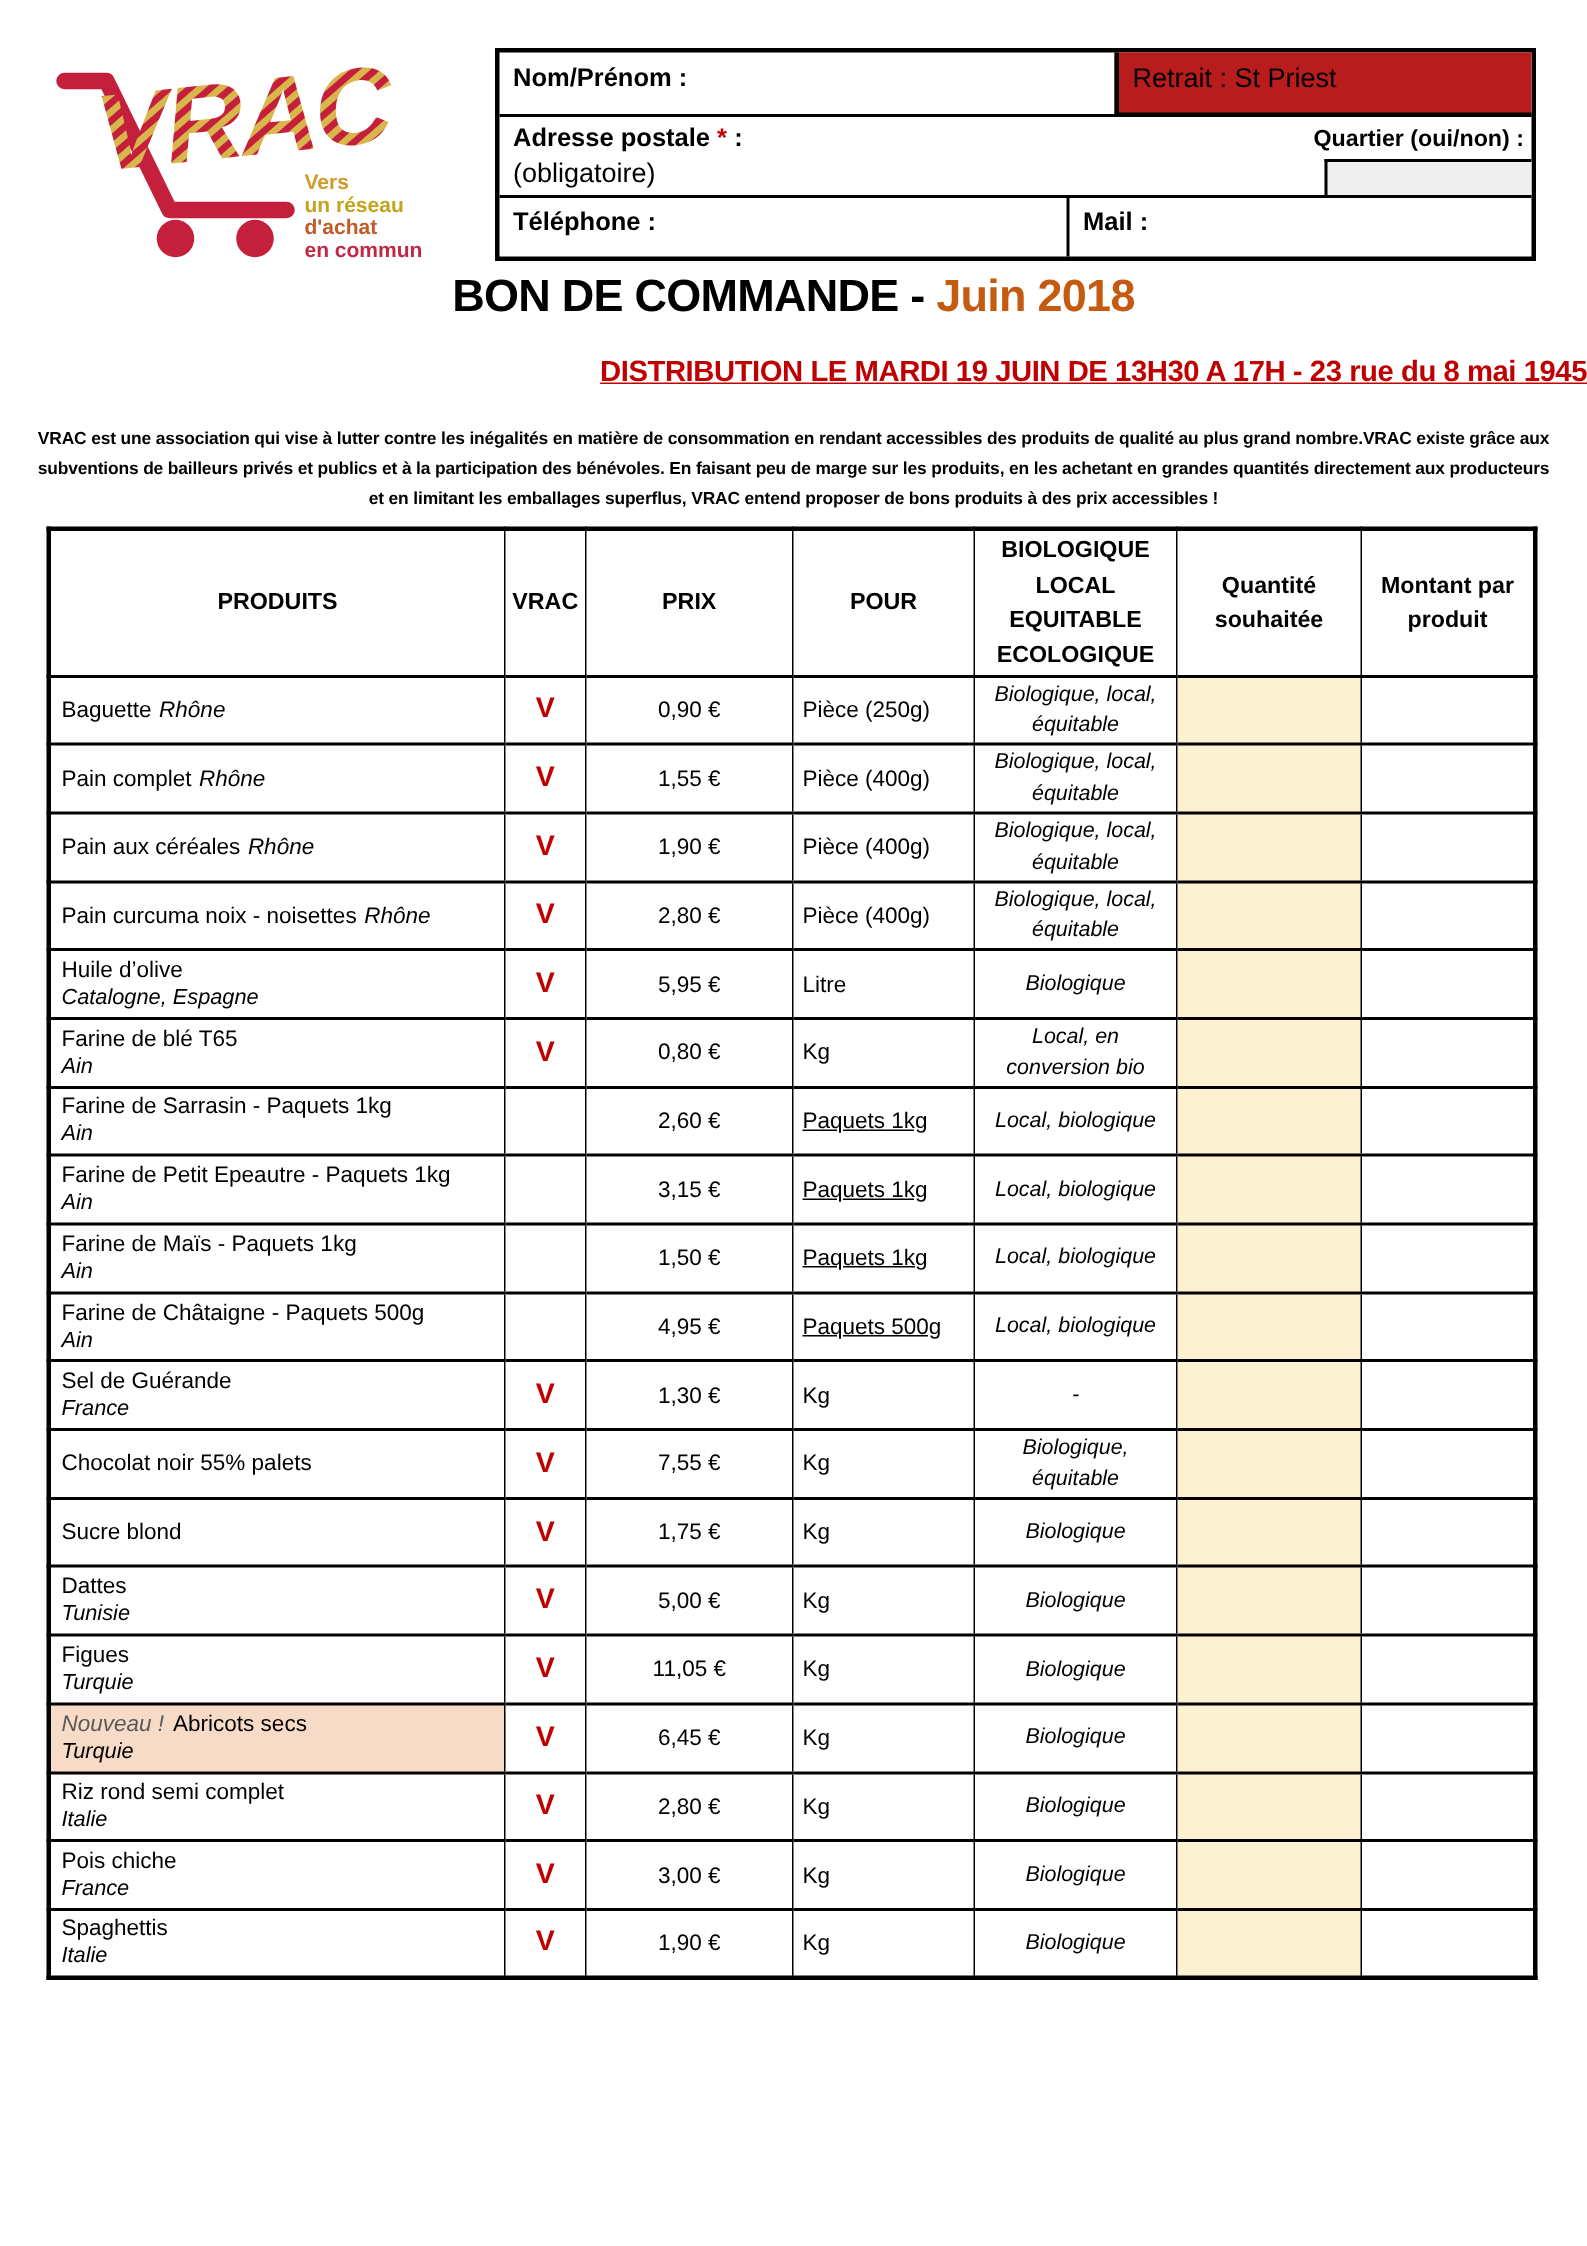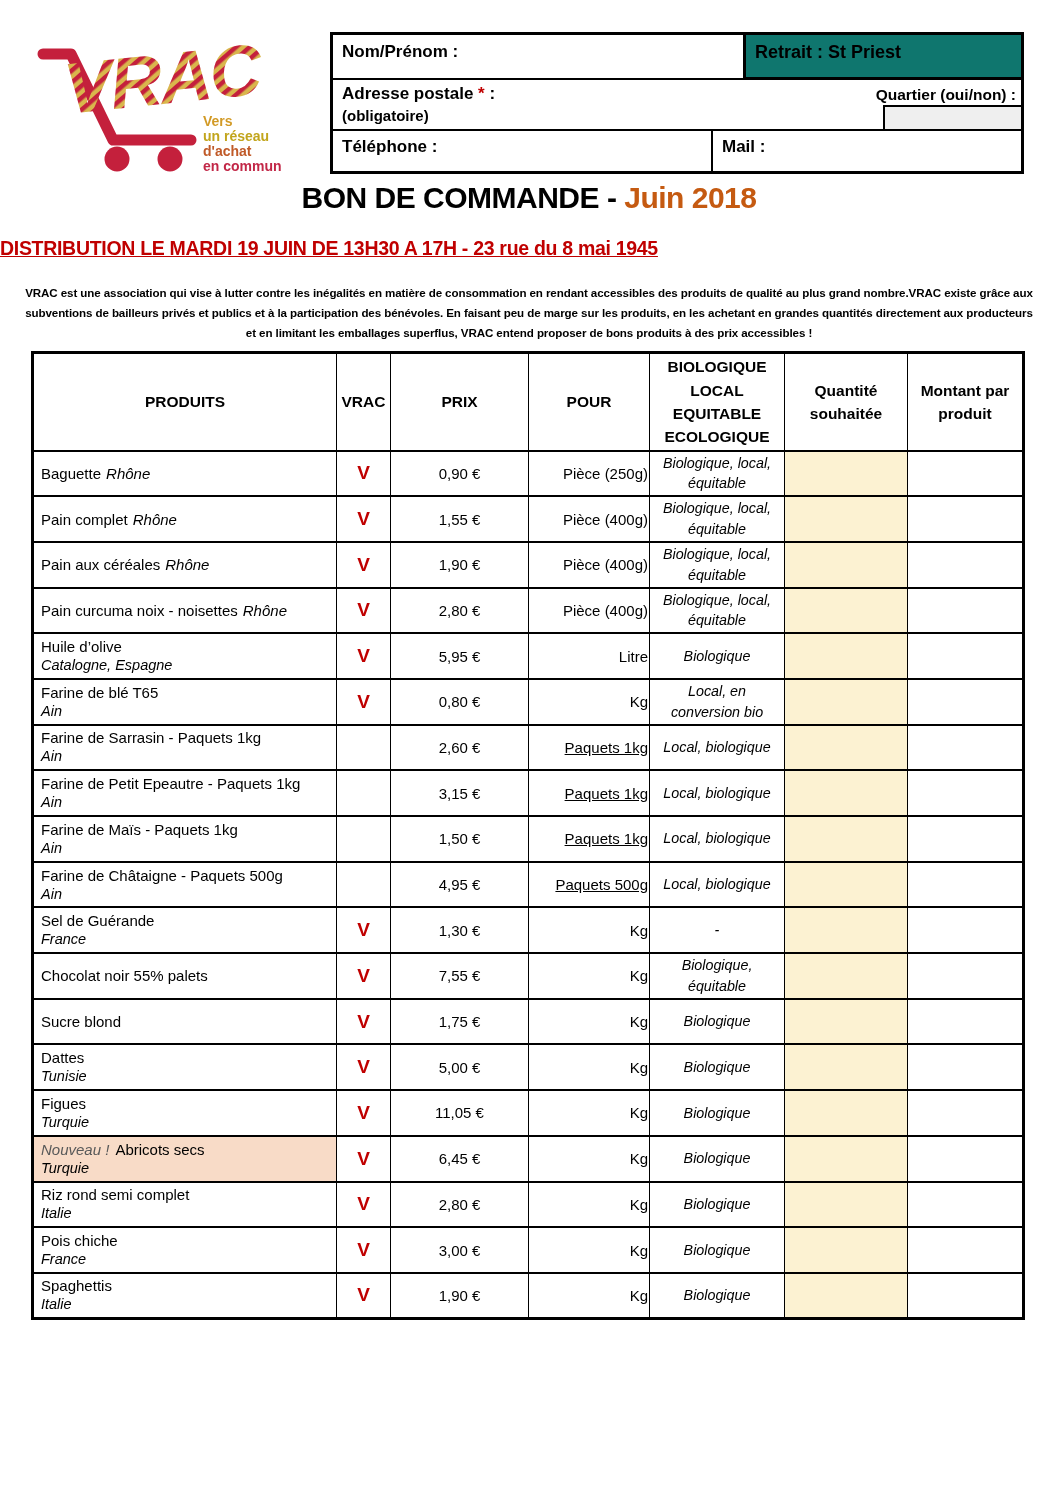--- a/index.html
+++ b/index.html
@@ -11,38 +11,38 @@
   
   .logo{position:absolute;left:33px;top:22px;width:274px;height:152px;}
   
   .form-box{
     position:absolute;left:330px;top:32px;width:694px;height:142px;
     border:3px solid #000;box-sizing:border-box;display:flex;flex-direction:column;
   }
   .f-row1{height:46px;display:flex;border-bottom:2px solid #000;gap:16px;}
   .f-nom{flex:1;padding:7px 9px;font-size:17px;font-weight:bold;}
   .f-retrait{width:278px;border-left:3px solid #000;border-bottom:3px solid #000;
-    margin-bottom:-2px;box-sizing:border-box;padding:7px 9px;font-size:18px;font-weight:bold;background:#0f766e;}
+    margin-bottom:-2px;box-sizing:border-box;padding:7px 9px;font-size:18px;font-weight:normal;background:#b91c1c;}
   .f-row2{height:55px;position:relative;border-bottom:2px solid #000;padding:4px 9px;box-sizing:border-box;}
   .f-adresse{font-size:17px;font-weight:bold;}
-  .f-oblig{font-size:15px;font-weight:bold;margin-top:3px;}
+  .f-oblig{font-size:18px;font-weight:normal;margin-top:3px;}
   .f-quartier{position:absolute;right:5px;top:6px;font-size:15.5px;font-weight:bold;}
   .f-quartier-input{
     position:absolute;right:0;bottom:0;width:138px;height:24px;background:#EFEFEF;
     border-top:2px solid #000;border-left:2px solid #000;box-sizing:border-box;
   }
   .f-row3{height:43px;display:flex;}
   .f-tel{width:380px;border-right:2.5px solid #000;padding:6px 9px;font-size:17px;font-weight:bold;box-sizing:border-box;}
   .f-mail{flex:1;padding:6px 9px;font-size:17px;font-weight:bold;}
   .red{color:#C00000;}
   
   .title{position:absolute;top:181px;left:0;width:100%;text-align:center;
     font-size:30px;font-weight:bold;letter-spacing:-0.5px;}
   .title .accent{color:#C55A11;}
-  .distribution{position:absolute;top:237px;left:0;width:100%;text-align:left;}
+  .distribution{position:absolute;top:237px;left:0;width:100%;text-align:right;}
   .distribution span{font-size:19.5px;font-weight:bold;color:#C00000;text-decoration:underline;letter-spacing:-0.3px;}
   .intro{
     position:absolute;top:283px;left:24px;width:1010px;text-align:center;
     font-size:11.6px;font-weight:bold;line-height:1.72;letter-spacing:-0.1px;
   }
   
   table.products{
     position:absolute;left:31px;top:351px;border-collapse:collapse;table-layout:fixed;
     border:3px solid #000;
   }
@@ -57,21 +57,21 @@
   table.products tbody tr{height:45.7px;}
   td.c-prod{padding:2px 4px 2px 7px;font-size:15px;line-height:19px;text-align:left;}
   td.c-prod .origin-inline:not(:empty){margin-left:5px;}
   td.c-prod .nprefix{font-style:italic;color:#595959;}
   td.c-prod .nprefix:not(:empty){margin-right:6px;margin-top:14px;}
   td.c-prod .origin-below{font-style:italic;font-size:14.5px;}
   td.c-prod i{font-size:15px;}
   td.c-prod.highlight{background:#F8DBC7;}
   td.c-vrac{text-align:center;font-size:19px;font-weight:bold;color:#C00000;}
   td.c-prix{text-align:center;font-size:15px;}
-  td.c-pour{text-align:right;padding-left:18px;font-size:15px;margin-top:20px;}
+  td.c-pour{text-align:left;padding-left:6px;font-size:15px;margin-top:20px;}
   td.c-pour .underlined{text-decoration:underline;}
   td.c-bio{text-align:center;font-size:14.3px;white-space:pre-line;line-height:1.45;font-style:italic;}
   td.c-qty{background:#FCF2D2;}
 </style>
 </head>
 <body>
 
 <div class="logo">
   <svg width="274" height="152" viewBox="0 0 274 152">
     <defs>

